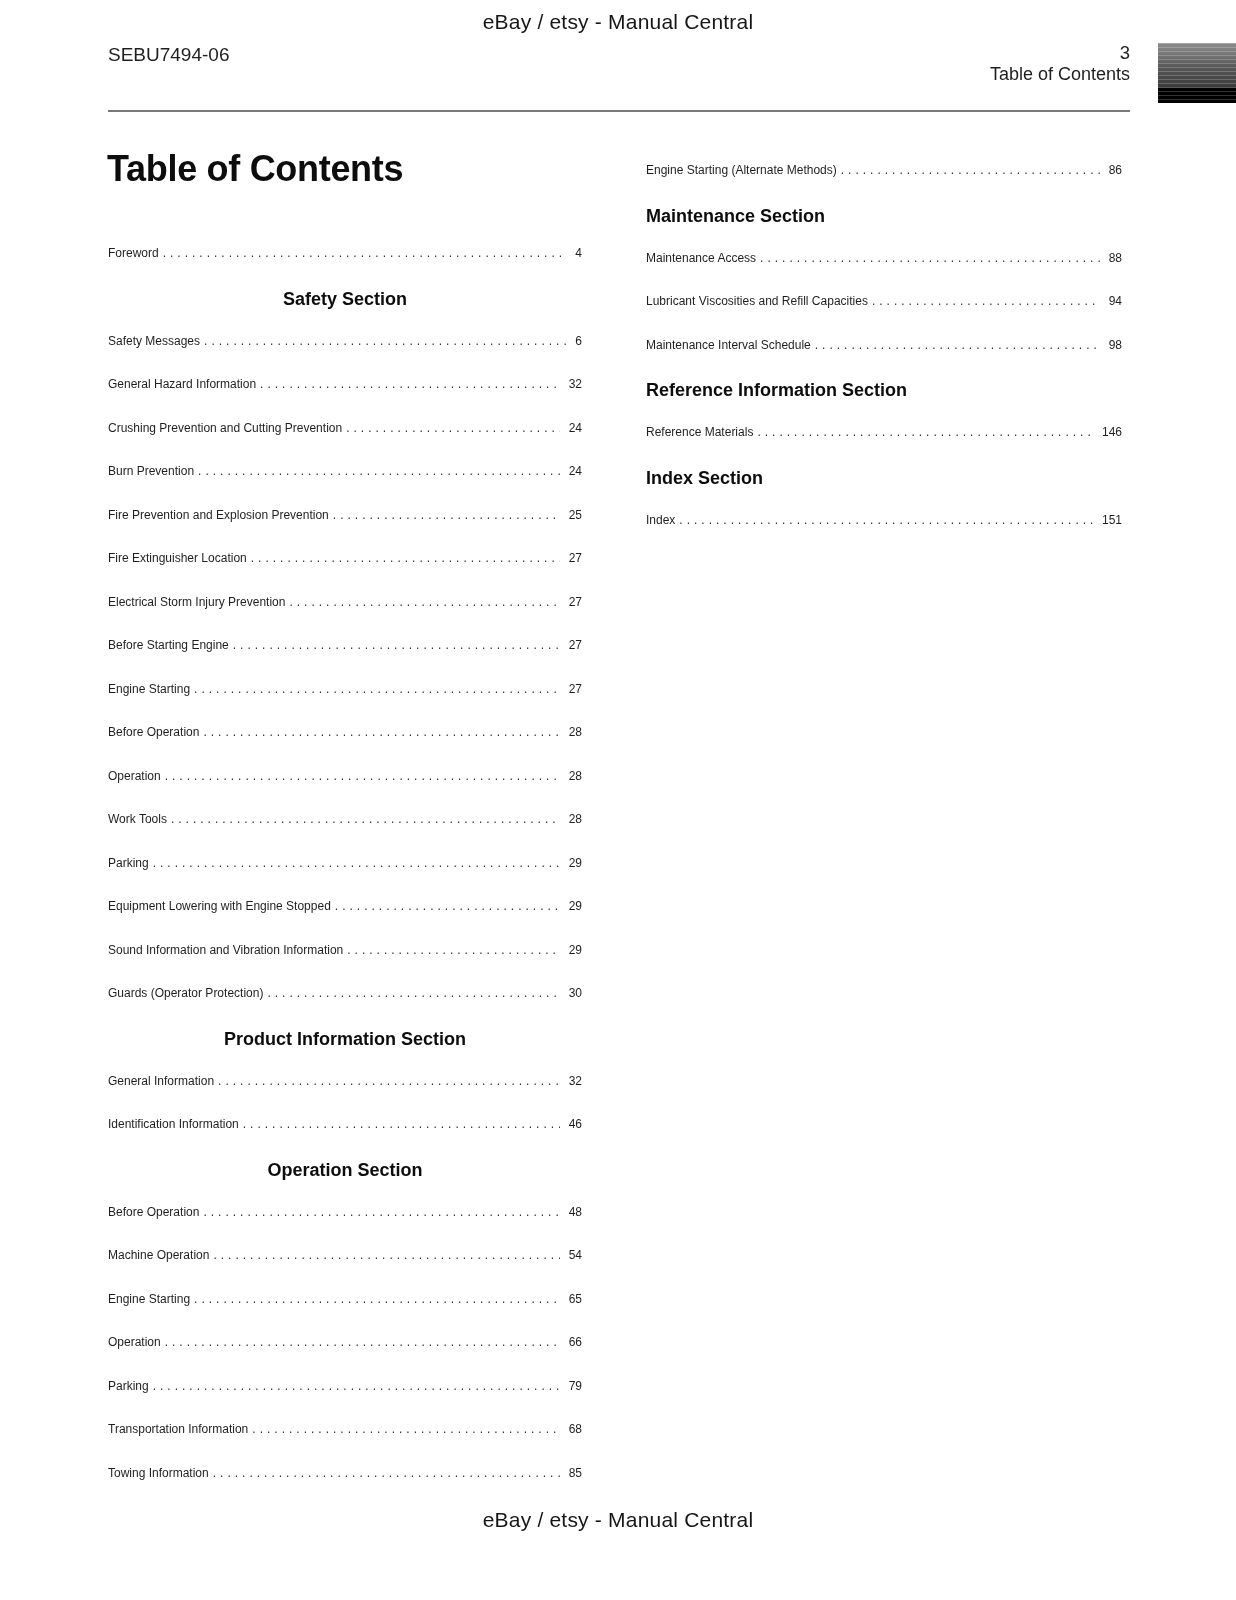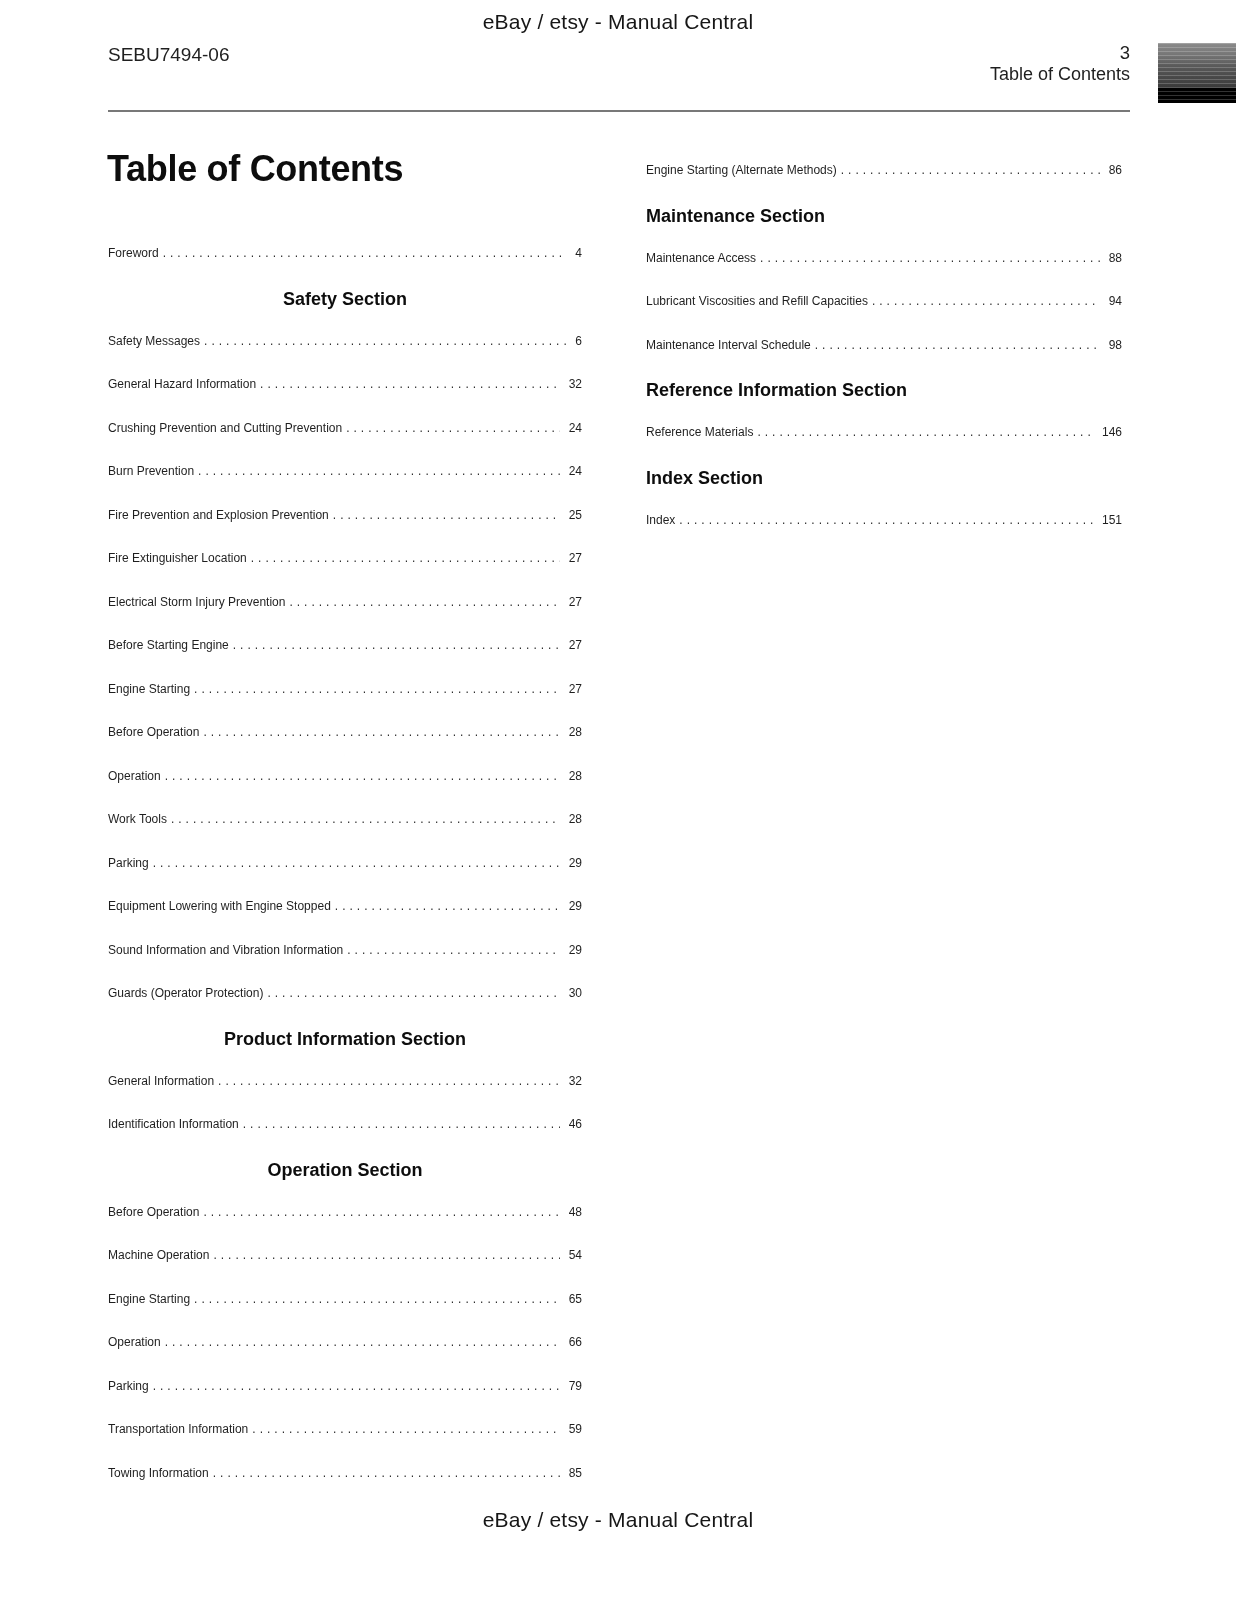--- a/index.html
+++ b/index.html
@@ -263,21 +263,21 @@
         <span class="pg">66</span>
       </div>
       <div class="toc-row">
         <span class="lbl">Parking</span>
         <span class="dots"></span>
         <span class="pg">79</span>
       </div>
       <div class="toc-row">
         <span class="lbl">Transportation Information</span>
         <span class="dots"></span>
-        <span class="pg">59</span>
+        <span class="pg">68</span>
       </div>
       <div class="toc-row">
         <span class="lbl">Towing Information</span>
         <span class="dots"></span>
         <span class="pg">85</span>
       </div>
     </div>
   <div class="toc-col right">
       <div class="toc-row">
         <span class="lbl">Engine Starting (Alternate Methods)</span>

